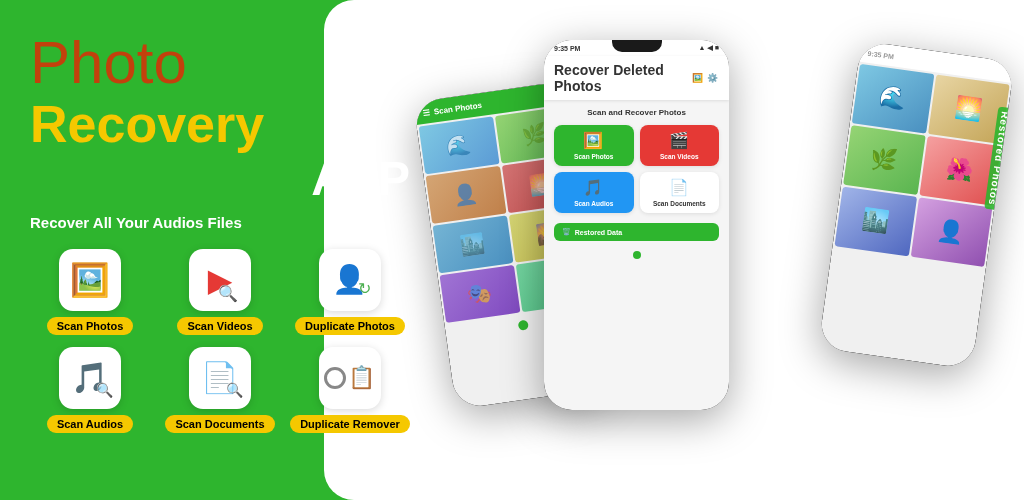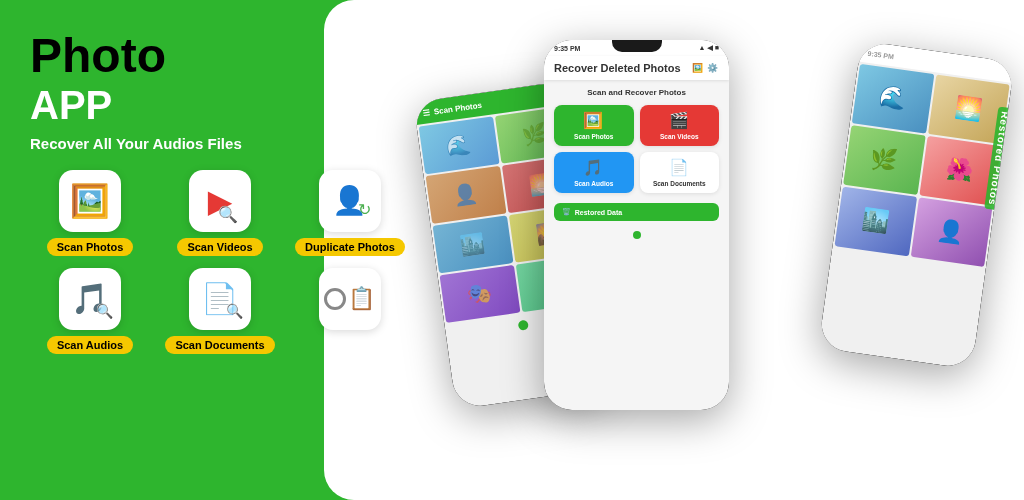--- a/index.html
+++ b/index.html
@@ -53,36 +53,37 @@
 
     
     .left-content {
       position: absolute;
       top: 30px;
       left: 30px;
       z-index: 10;
       color: #fff;
     }
     .title-photo {
-      font-size: 48px;
-      font-weight: 700;
-      color: #000000;
+      font-size: 60px;
+      font-weight: 400;
+      color: #c2410c;
       line-height: 1.1;
     }
     .title-recovery {
       font-size: 52px;
       font-weight: 900;
       color: #f5c800;
       line-height: 1.1;
     }
     .title-app {
-      font-size: 40px;
+      font-size: 48px;
       font-weight: 900;
       color: #fff;
       line-height: 1.1;
+      text-align: right;
     }
     .subtitle {
       font-size: 15px;
       font-weight: 700;
       color: #fff;
       margin-top: 8px;
       margin-bottom: 18px;
     }
 
     
@@ -219,21 +220,21 @@
     }
     .phone-app-header {
       background: #fff;
       padding: 6px 10px 6px;
       display: flex;
       align-items: center;
       justify-content: space-between;
       box-shadow: 0 1px 3px rgba(0,0,0,0.1);
     }
     .phone-app-title {
-      font-size: 11px;
+      font-size: 14px;
       font-weight: 800;
       color: #333;
     }
     .phone-header-icons {
       display: flex;
       gap: 4px;
       font-size: 9px;
       color: #555;
     }
     .phone-section-title {
@@ -341,20 +342,21 @@
 </head>
 <body>
 
 <div class="bg-green"></div>
 <div class="bg-yellow-circle"></div>
 <div class="bg-yellow-bottom"></div>
 <div class="bg-white-card"></div>
 
 <div class="left-content">
   <div class="title-photo">Photo</div>
+  <div class="title-recovery">Recovery</div>
   <div class="title-app">APP</div>
   <div class="subtitle">Recover All Your Audios Files</div>
 
   <div class="features-grid">
 
     <div class="feature-item">
       <div class="feature-icon-bg">
         <span style="font-size:32px;">🖼️</span>
       </div>
       <div class="feature-label">Scan Photos</div>
@@ -393,20 +395,21 @@
       </div>
       <div class="feature-label">Scan Documents</div>
     </div>
     <div class="feature-item">
       <div class="feature-icon-bg">
         <span style="font-size:18px; color:#555; display:flex; align-items:center; gap:2px;">
           <span style="width:22px; height:22px; border-radius:50%; border:3px solid #888; display:inline-block;"></span>
           <span style="font-size:22px;">📋</span>
         </span>
       </div>
+      <div class="feature-label">Duplicate Remover</div>
     </div>
   </div>
 </div>
 
 <div class="phones-area">
 
   <div class="phone phone-left">
     <div class="phone-left-inner">
       <div class="phone-left-header">
         <span>☰</span>

